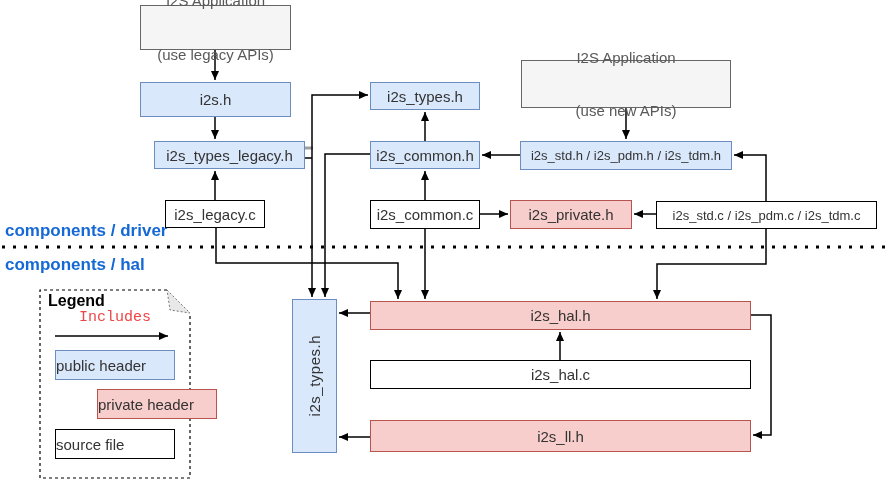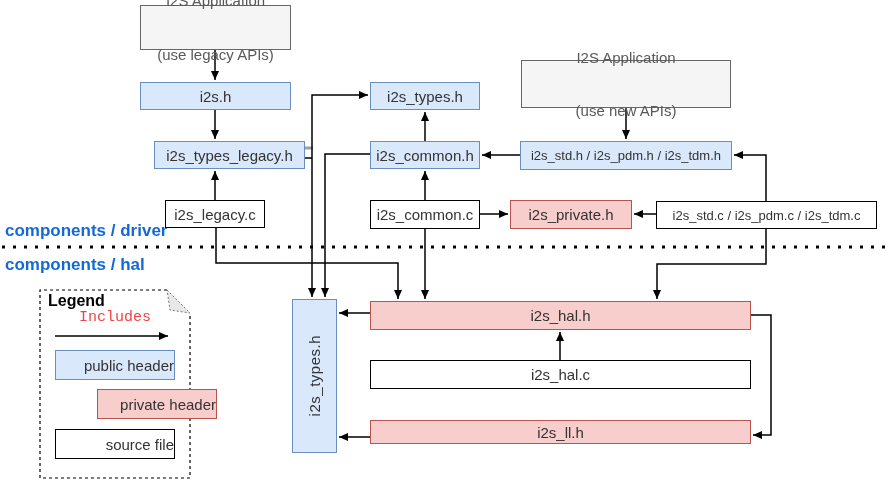--- a/index.html
+++ b/index.html
@@ -14,53 +14,53 @@
     white-space:nowrap;z-index:2;gap:34px;
   }
   .public{background:#dae8fc;border:1px solid #6c8ebf;}
   .private{background:#f8cecc;border:1px solid #b85450;}
   .private-big{background:#f8cecc;border:1.5px solid #b85450;}
   .source{background:#ffffff;border:1px solid #000000;}
   .app{background:#f5f5f5;border:1px solid #666666;color:#595959;line-height:1.3;flex-direction:column;}
   .long{font-size:13px;}
 
   #n-app-legacy{left:140px;top:5px;width:151px;height:45px;}
-  #n-i2s-h{left:140px;top:82px;width:151px;height:28px;}
+  #n-i2s-h{left:140px;top:82px;width:151px;height:35px;}
   #n-i2s-types-legacy-h{left:154px;top:141px;width:151px;height:28px;}
   #n-i2s-legacy-c{left:165px;top:200px;width:100px;height:28px;}
   #n-i2s-types-h-driver{left:370px;top:82px;width:110px;height:28px;}
   #n-i2s-common-h{left:370px;top:141px;width:110px;height:28px;}
   #n-i2s-common-c{left:370px;top:200px;width:110px;height:29px;}
   #n-app-new{left:521px;top:60px;width:210px;height:48px;}
   #n-i2s-std-h{left:520px;top:141px;width:212px;height:29px;}
   #n-i2s-private-h{left:510px;top:200px;width:122px;height:29px;}
   #n-i2s-std-c{left:656px;top:201px;width:221px;height:28px;}
   #n-i2s-types-h-hal{left:292px;top:299px;width:45px;height:154px;}
   #n-i2s-types-h-hal span{
     writing-mode:vertical-rl;transform:rotate(180deg);letter-spacing:0.5px;
   }
   #n-i2s-hal-h{left:370px;top:301px;width:381px;height:29px;}
   #n-i2s-hal-c{left:370px;top:360px;width:381px;height:29px;}
-  #n-i2s-ll-h{left:370px;top:420px;width:381px;height:24px;}
+  #n-i2s-ll-h{left:370px;top:420px;width:381px;height:32px;}
 
   .section-label{
     position:absolute;left:5px;font-size:17px;font-weight:bold;color:#1569d6;z-index:2;
   }
   #label-driver{top:221px;}
   #label-hal{top:255px;}
 
   .legend-title{
     position:absolute;left:48px;top:292px;font-size:16px;font-weight:bold;color:#000;z-index:2;
   }
   .legend-includes{
     position:absolute;left:55px;top:309px;width:120px;text-align:center;font-size:15px;color:#ef4444;z-index:2;font-family:Liberation Mono, monospace;
   }
   .legend-box{
     position:absolute;left:55px;width:120px;height:30px;display:flex;align-items:center;
-    justify-content:flex-end;font-size:15px;color:#333;box-sizing:border-box;z-index:2;
+    justify-content:flex-start;font-size:15px;color:#333;box-sizing:border-box;z-index:2;
   }
   #legend-public{top:350px;}
   #legend-private{top:389px;margin-left:42px;}
   #legend-source{top:429px;}
 </style>
 </head>
 <body>
 
 <div class="canvas">
 

